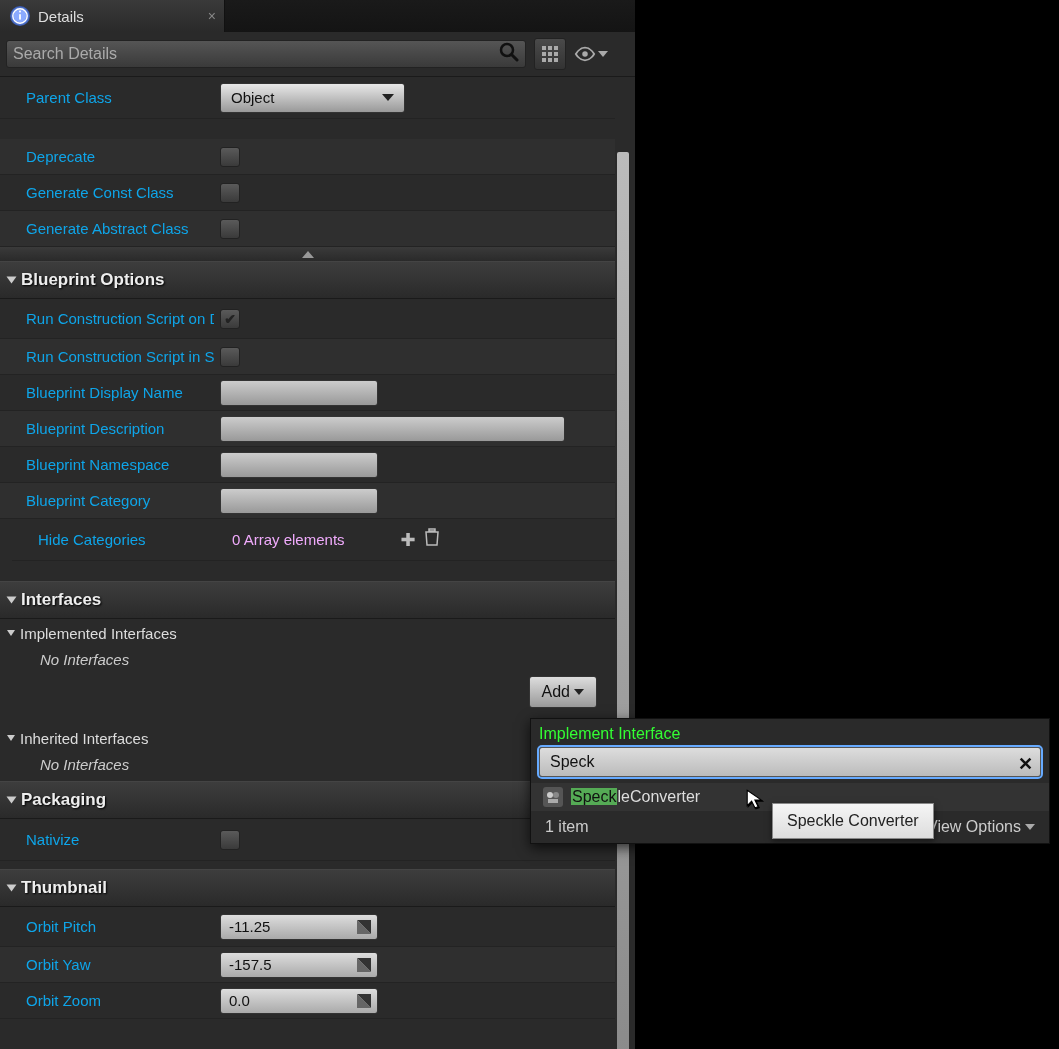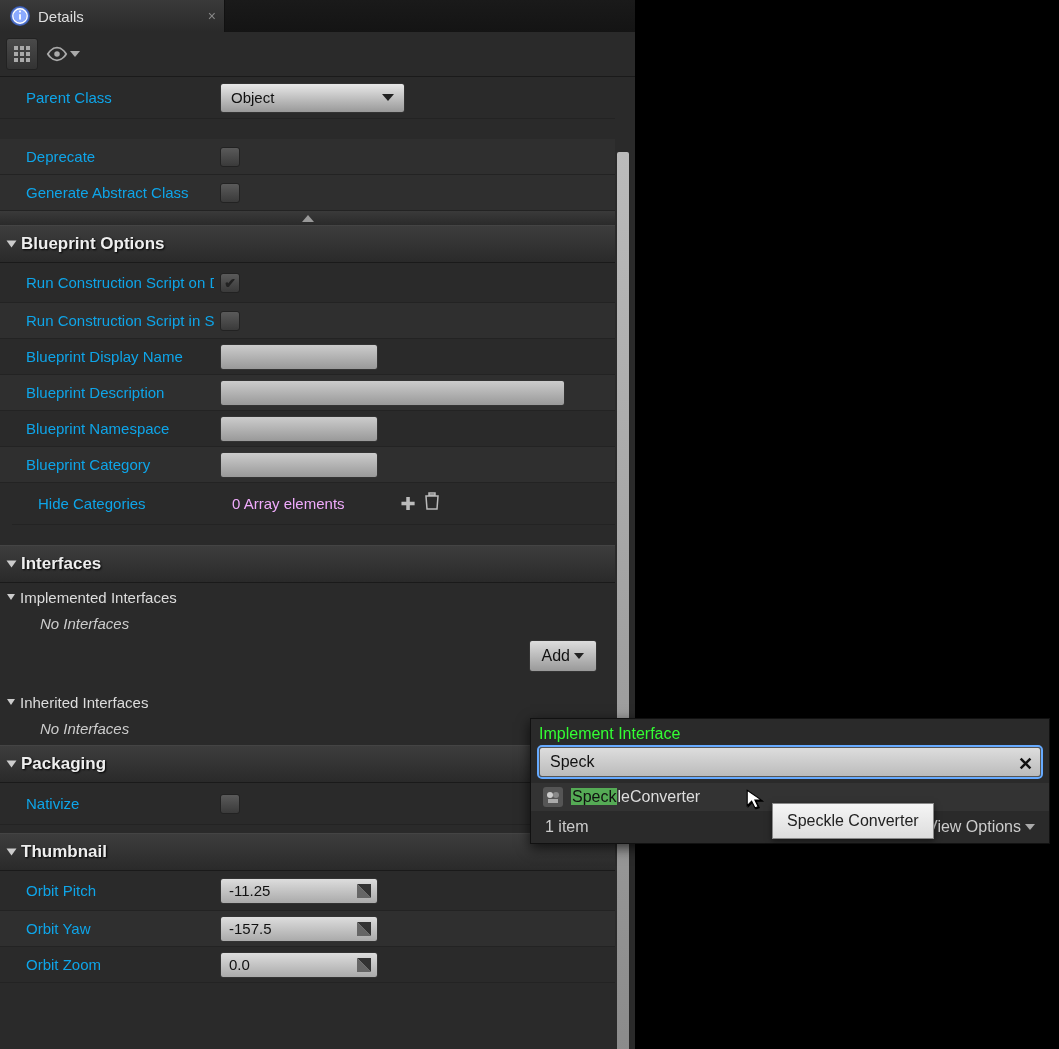--- a/index.html
+++ b/index.html
@@ -110,20 +110,29 @@
             <rect x="9" y="8" width="2" height="6" fill="#fff"></rect>
             <rect x="9" y="4" width="2" height="2" fill="#fff"></rect>
           </svg>
       </span>
       <span>Details</span>
       <span class="close-x">×</span>
     </div>
   </div>
 
   <div class="search-row">
+    <div class="search-box">
+      <input type="text" placeholder="Search Details" style="">
+      <span class="search-icon">
+        <svg width="20" height="20" viewBox="0 0 20 20">
+            <circle cx="8" cy="8" r="6" fill="none" stroke="#111" stroke-width="2.5"></circle>
+            <line x1="13" y1="13" x2="18" y2="18" stroke="#111" stroke-width="3" stroke-linecap="round"></line>
+          </svg>
+      </span>
+    </div>
     <div class="matrix-btn">
       <svg viewBox="0 0 18 18">
           <rect x="1" y="1" width="4" height="4" fill="#aaa"></rect>
           <rect x="7" y="1" width="4" height="4" fill="#aaa"></rect>
           <rect x="13" y="1" width="4" height="4" fill="#aaa"></rect>
           <rect x="1" y="7" width="4" height="4" fill="#aaa"></rect>
           <rect x="7" y="7" width="4" height="4" fill="#aaa"></rect>
           <rect x="13" y="7" width="4" height="4" fill="#aaa"></rect>
           <rect x="1" y="13" width="4" height="4" fill="#aaa"></rect>
           <rect x="7" y="13" width="4" height="4" fill="#aaa"></rect>
@@ -154,20 +163,26 @@
 
       <div class="spacer-row"></div>
 
       <div class="row alt">
         <div class="label-col">Deprecate</div>
         <div class="value-col">
             <div class="checkbox"></div>
           </div>
       </div>
 
+      <div class="row">
+        <div class="label-col">Generate Const Class</div>
+        <div class="value-col">
+            <div class="checkbox"></div>
+          </div>
+      </div>
 
       <div class="row alt">
         <div class="label-col">Generate Abstract Class</div>
         <div class="value-col">
             <div class="checkbox"></div>
           </div>
       </div>
 
       <div class="collapse-row">
           <span class="up-tri"></span>

